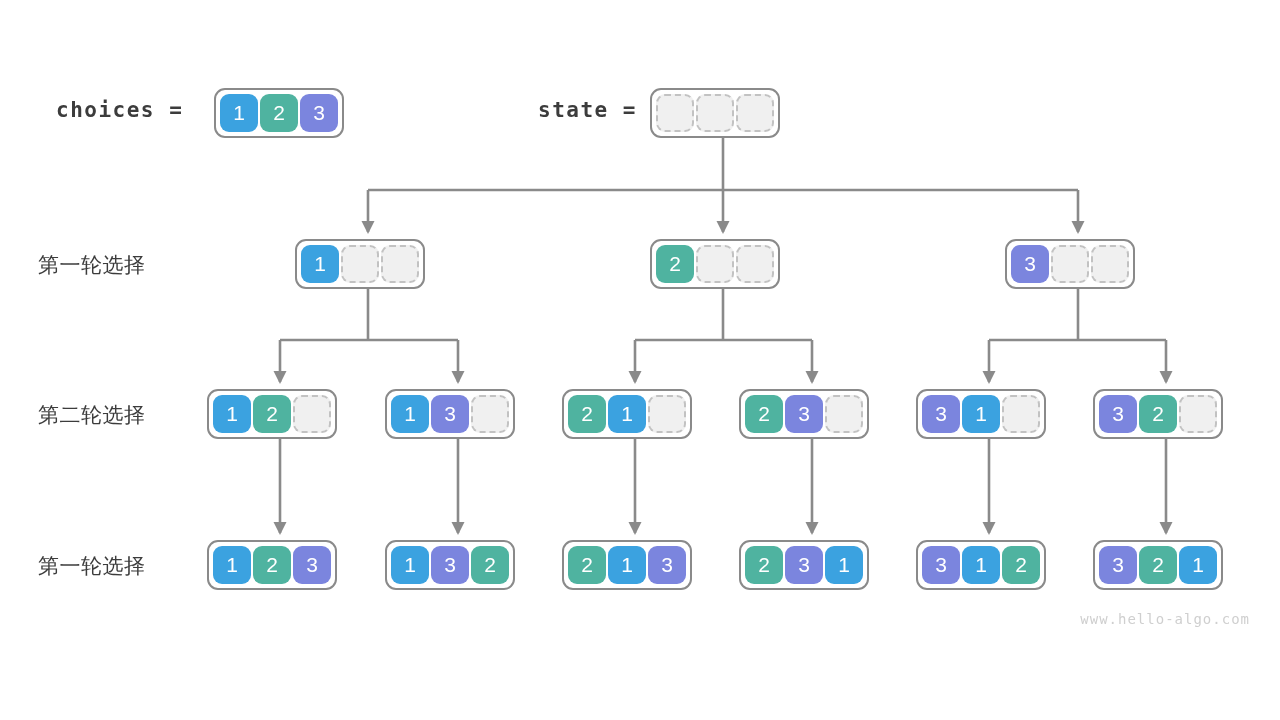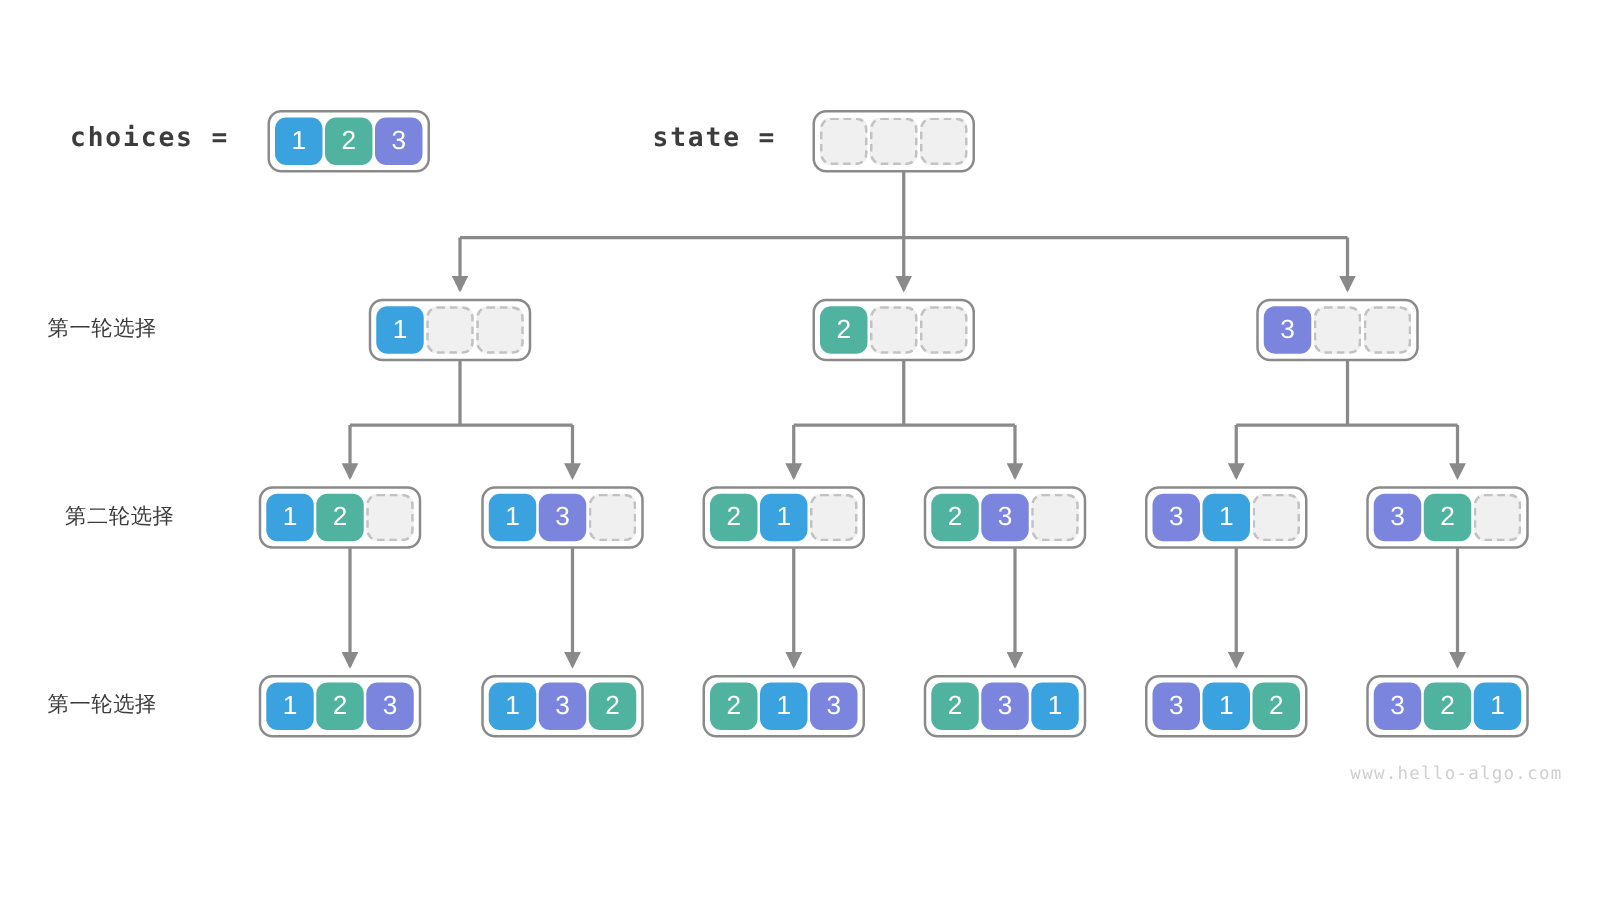--- a/index.html
+++ b/index.html
@@ -39,21 +39,21 @@
     font-size: 21px;
     letter-spacing: 1.5px;
     color: #3c3c3c;
     white-space: nowrap;
     z-index: 3;
   }
 
   
   .row-label {
     position: absolute;
-    font-size: 17px;
+    font-size: 21px;
     color: #3c3c3c;
     white-space: nowrap;
     letter-spacing: 0.5px;
     z-index: 3;
   }
 
   
   .node {
     position: absolute;
     display: inline-flex;
@@ -134,24 +134,24 @@
       <path d="M 280 437 L 280 533" marker-end="url(#arrow)"></path>
       <path d="M 458 437 L 458 533" marker-end="url(#arrow)"></path>
       <path d="M 635 437 L 635 533" marker-end="url(#arrow)"></path>
       <path d="M 812 437 L 812 533" marker-end="url(#arrow)"></path>
       <path d="M 989 437 L 989 533" marker-end="url(#arrow)"></path>
       <path d="M 1166 437 L 1166 533" marker-end="url(#arrow)"></path>
     </g>
   </svg>
 
   <div class="var-label" style="left:56px; top:98px;">choices =</div>
-  <div class="var-label" style="left:522px; top:98px;">state =</div>
+  <div class="var-label" style="left:538px; top:98px;">state =</div>
 
   <div class="row-label" style="left:38px; top:251px;">第一轮选择</div>
-  <div class="row-label" style="left:52px; top:401px;">第二轮选择</div>
+  <div class="row-label" style="left:38px; top:401px;">第二轮选择</div>
   <div class="row-label" style="left:38px; top:552px;">第一轮选择</div>
 
   <div id="nodes">
       <div class="node" style="left: 214px; top: 88px;">
         <div class="cell" style="background: rgb(59, 162, 224);">1</div>
         <div class="cell" style="background: rgb(79, 179, 160);">2</div>
         <div class="cell" style="background: rgb(123, 133, 222);">3</div>
       </div>
       <div class="node" style="left: 650px; top: 88px;">
         <div class="cell empty"></div>

